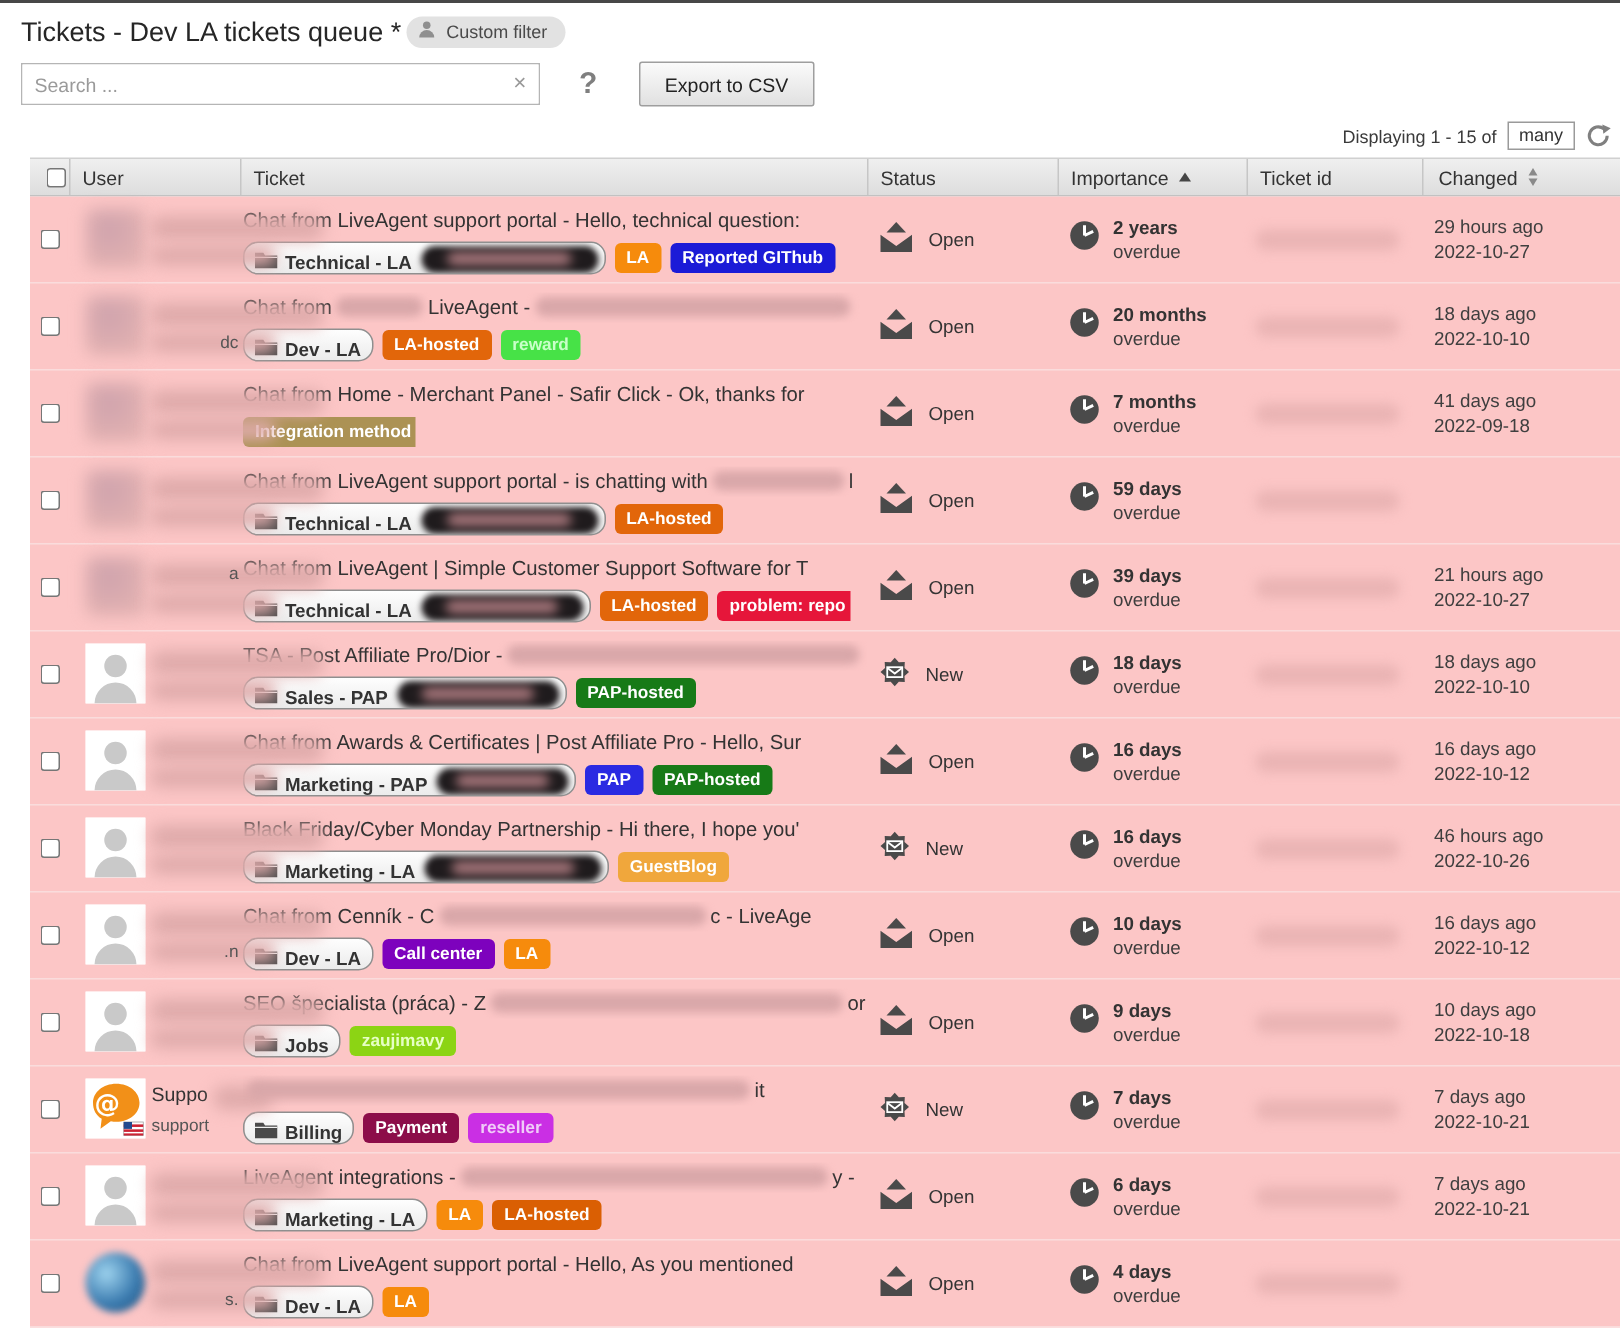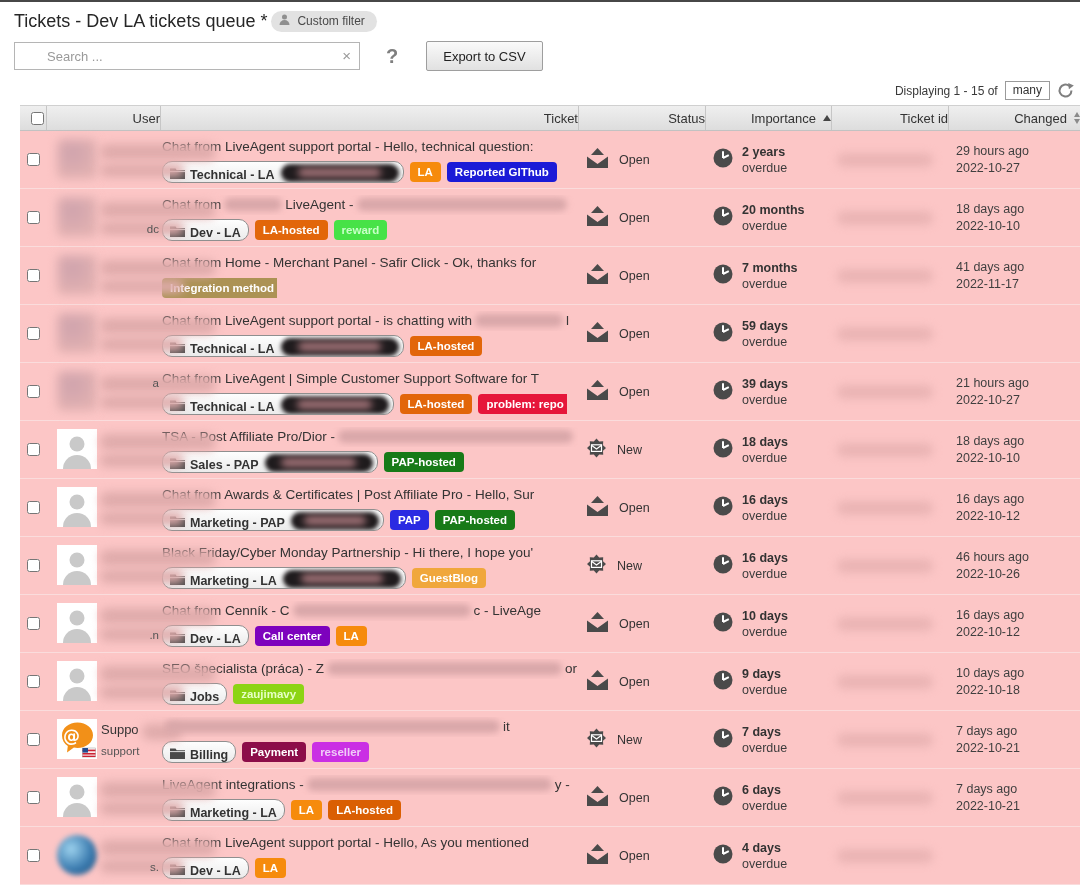--- a/index.html
+++ b/index.html
@@ -7,36 +7,36 @@
   *{box-sizing:border-box;}
   .topstrip{height:2px;background:#474747;}
   .titlebar{display:flex;align-items:center;gap:4px;margin:7px 0 0 14px;height:24px;}
   .title{font-size:18px;color:#262626;}
   .filter-pill{display:flex;align-items:center;gap:6px;height:21px;background:#e2e2e2;
     border-radius:11px;padding:0 12px 0 7px;font-size:12px;color:#4a4a4a;}
   .searchbar{display:flex;align-items:center;margin:8px 0 0 14px;height:30px;}
   .search-box{width:346px;height:28px;border:1px solid #b5b5b5;display:flex;align-items:center;
     position:relative;background:#fff;}
   .search-box input{width:100%;height:100%;border:0;outline:none;padding:0 26px 0 8px;
-    font-size:13px;color:#0f766e;font-family:"Liberation Sans",sans-serif;margin-left:24px;}
+    font-size:13px;color:#0f766e;font-family:"Liberation Sans",sans-serif;}
   .search-box input::placeholder{color:#9a9a9a;}
   .clear-x{position:absolute;right:8px;top:4px;color:#9a9a9a;font-size:15px;cursor:pointer;line-height:18px;}
   .help{margin-left:26px;font-size:20px;font-weight:bold;color:#7f7f7f;}
   .export-btn{margin-left:28px;height:30px;padding:0 16px;font-size:13px;color:#222;
     background:linear-gradient(#fafafa,#e1e1e1);border:1px solid #9e9e9e;border-radius:2px;
     font-family:"Liberation Sans",sans-serif;}
   .display-row{display:flex;align-items:center;justify-content:flex-end;gap:7px;
     margin:10px 6px 5px 0;font-size:12px;color:#3a3a3a;}
   .many-btn{border:1px solid #9a9a9a;background:#fff;padding:1px 7px 2px;font-size:12px;color:#333;}
   .refresh{display:flex;align-items:center;}
   .table{margin-left:20px;width:1060px;}
   .thead{display:flex;background:linear-gradient(#efefef,#dddddd);border-top:1px solid #d0d0d0;
     border-bottom:1px solid #c2c2c2;height:26px;font-size:13px;color:#333;}
   .th{display:flex;align-items:center;padding-left:8px;gap:7px;height:100%;}
-  .th + .th{border-left:1px solid #c6c6c6;justify-content:flex-end;}
+  .th + .th{border-left:1px solid #c6c6c6;}
   .c-check{width:26px;flex:none;display:flex;align-items:center;justify-content:center;}
   .c-user{width:114px;flex:none;}
   .c-ticket{width:418px;flex:none;}
   .c-status{width:127px;flex:none;}
   .c-imp{width:126px;flex:none;}
   .c-id{width:117px;flex:none;}
   .c-chg{width:132px;flex:none;padding-left:10px;}
   .arr-up{width:0;height:0;border-left:4px solid transparent;border-right:4px solid transparent;
     border-bottom:6px solid #454545;}
   .sort-both{display:flex;flex-direction:column;gap:2px;}
@@ -278,21 +278,21 @@
           <div>
             <div class="imp-val">7 months</div>
             <div class="imp-sub">overdue</div>
           </div>
         </div>
         <div class="c-id cell-id">
           <div class="id-smudge"></div>
         </div>
         <div class="c-chg cell-chg">
           <div>41 days ago</div>
-          <div>2022-11-17</div>
+          <div>2022-09-18</div>
         </div>
       </div>
       <div class="row">
         <div class="c-check">
           <input type="checkbox" style="">
         </div>
         <div class="c-user cell-user">
           <div class="avatar blur-av"></div>
           <div class="u-smudge1"></div>
           <div class="u-smudge2"></div>

